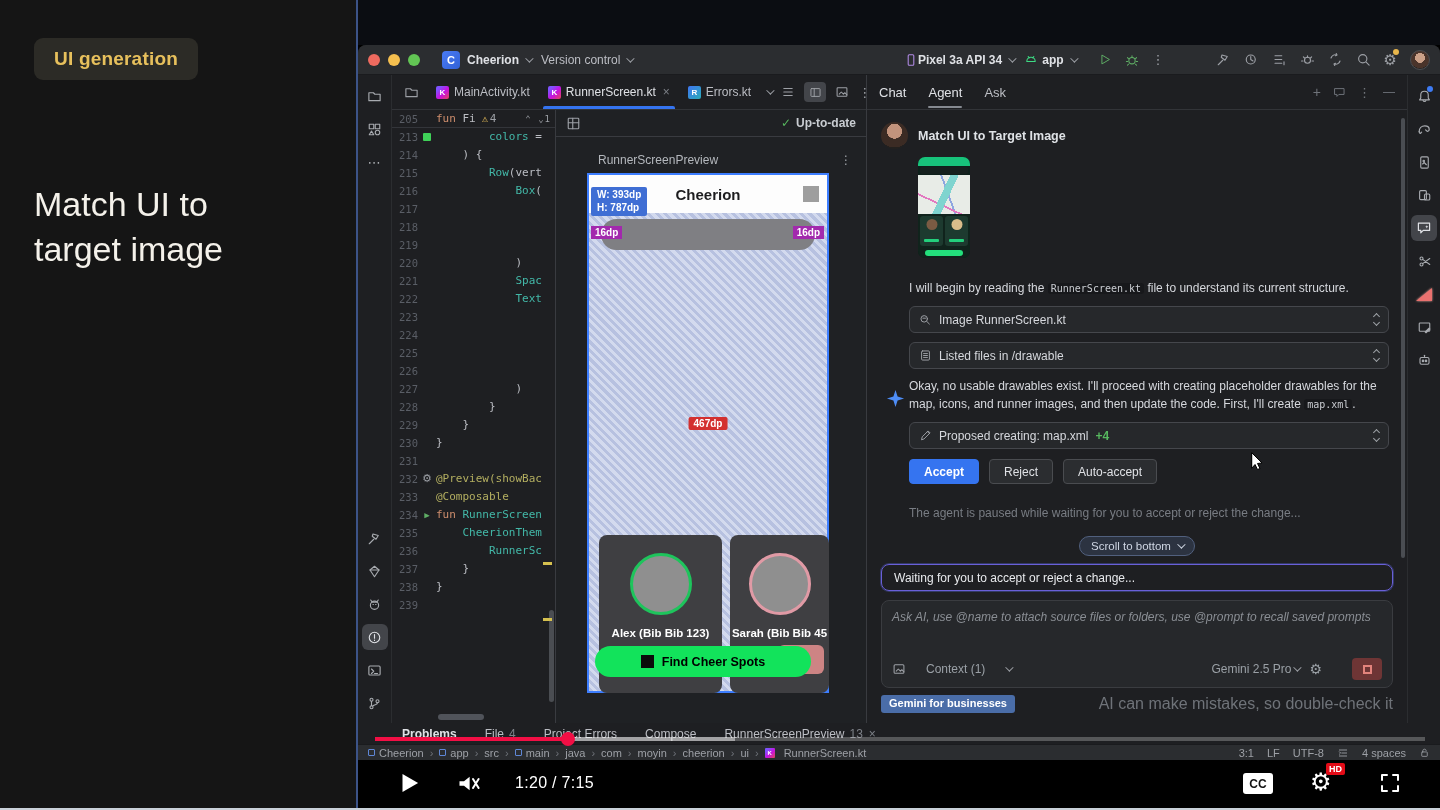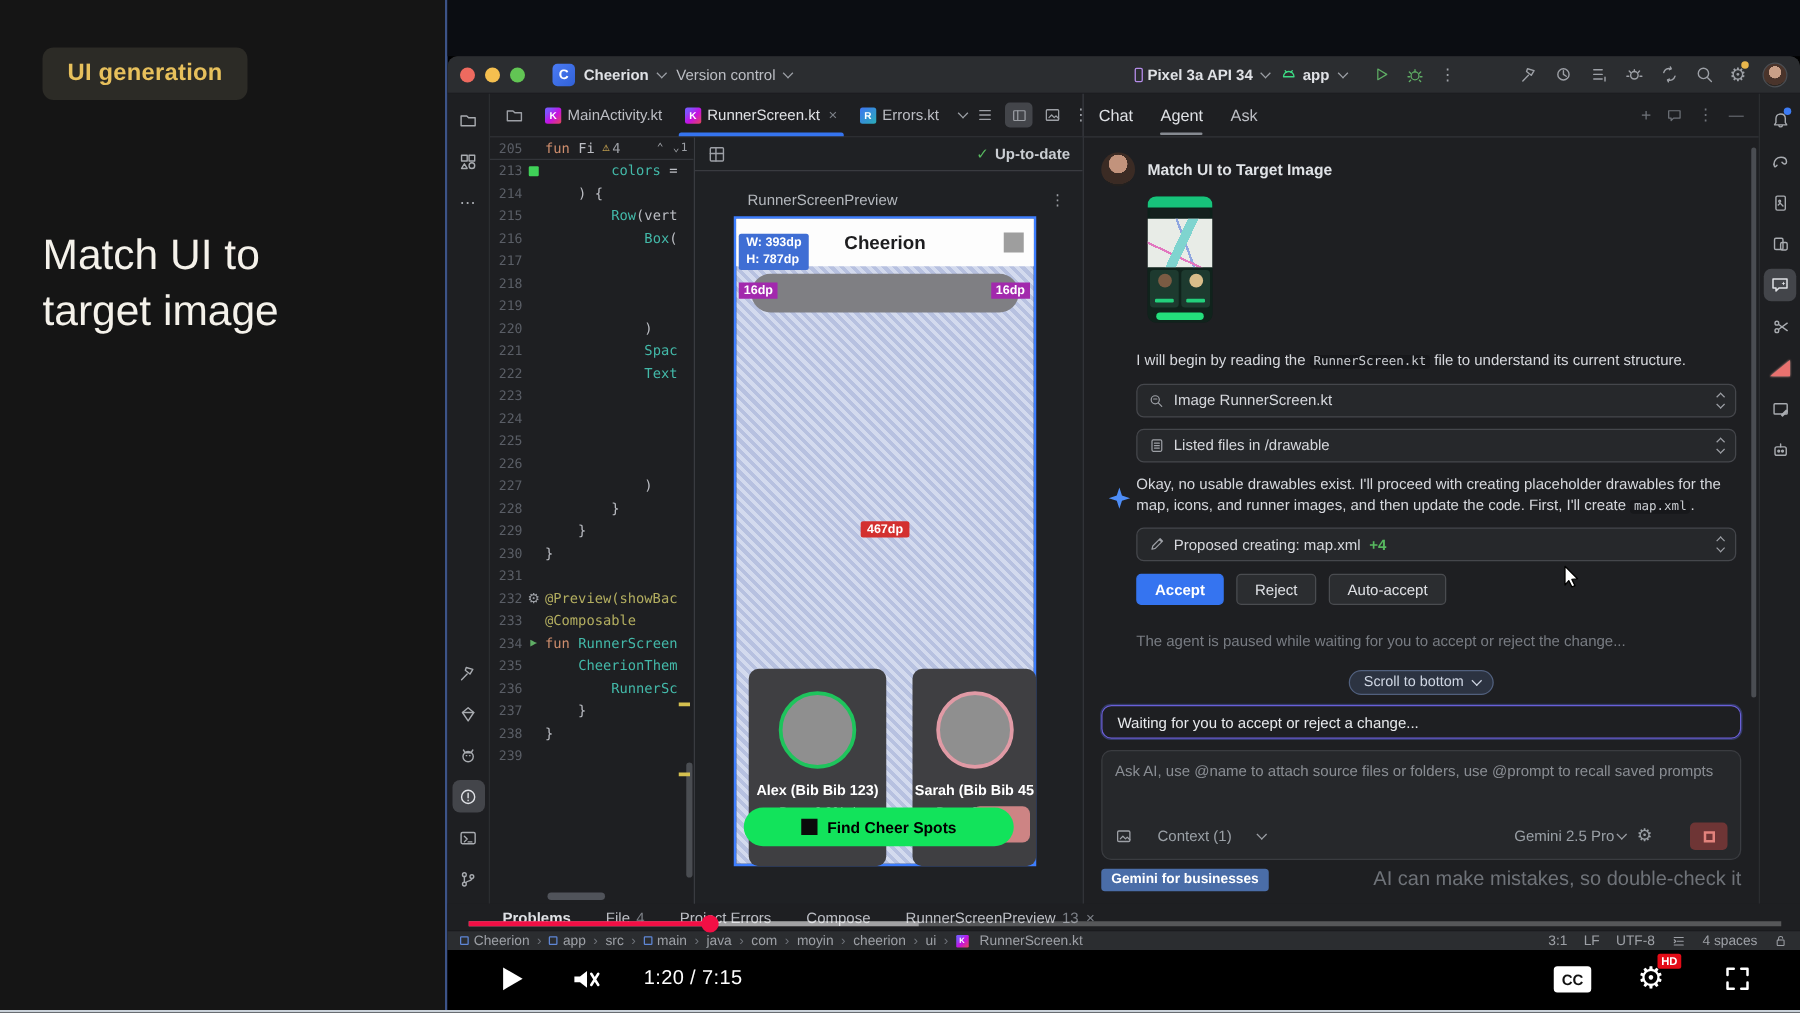--- a/index.html
+++ b/index.html
@@ -111,21 +111,21 @@
   #ph-title{font-size:15px;font-weight:bold;color:#1d1d1f;}
   #ph-menu{position:absolute;right:8px;top:11px;width:16px;height:16px;background:#9e9e9e;}
   #wh-badge{position:absolute;left:2px;top:12px;background:#3f6ed4;color:#fff;font-size:10px;font-weight:bold;
     padding:2px 6px;line-height:1.25;border-radius:2px;z-index:3;}
   #ph-pill{position:absolute;left:12px;right:12px;top:44px;height:31px;border-radius:16px;background:#7f7f83;}
   .dp-badge{position:absolute;top:51px;background:#a229ad;color:#fff;font-size:10px;font-weight:bold;padding:1px 4px;z-index:3;}
   #dp-left{left:2px;} #dp-right{right:3px;}
   #dp-center{position:absolute;left:50%;transform:translateX(-50%);top:209px;background:#d3302f;color:#fff;
     font-size:10px;font-weight:bold;padding:1px 5px;border-radius:2px;z-index:3;margin-top:33px;}
   .runner-card{position:absolute;top:360px;height:158px;background:#3f3f42;border-radius:8px;text-align:center;overflow:hidden;}
-  #card-alex{left:10px;width:110px;} #card-sarah{left:141px;width:99px;}
+  #card-alex{left:10px;width:123px;} #card-sarah{left:141px;width:99px;}
   .r-circle{width:62px;height:62px;border-radius:50%;background:#8f8f8f;margin:18px auto 12px;}
   .r-name{color:#fff;font-size:11.5px;font-weight:bold;white-space:nowrap;}
   .r-pace{color:#c6c6c6;font-size:10px;margin-top:6px;}
   #pink-btn{position:absolute;left:189px;top:470px;width:46px;height:29px;background:#cd8484;border-radius:6px;
     color:#fff;font-size:10px;font-weight:bold;display:flex;align-items:center;justify-content:center;z-index:2;}
   #cta-btn{position:absolute;left:6px;top:471px;width:216px;height:31px;border-radius:16px;background:#12e35b;
     display:flex;align-items:center;justify-content:center;gap:8px;z-index:4;}
   #cta-btn .sq{width:13px;height:13px;background:#0b0b0b;}
   #cta-btn span{color:#062d12;font-size:12.5px;font-weight:bold;color:#000;}
 
@@ -178,21 +178,21 @@
   .cbtn.primary{background:#3574f0;border-color:#3574f0;color:#fff;font-weight:600;}
   #paused-text{color:#787c83;font-size:12px;margin-top:22px;}
   #scroll-pill{margin:16px auto 2px;background:#2c3341;border:1px solid #51607e;color:#cfd6e3;font-size:11.5px;
     padding:3px 11px;border-radius:13px;display:flex;align-items:center;gap:6px;width:fit-content;}
   #scroll-pill .chev{margin:0;transform:rotate(45deg) translateY(-2px);border-color:#cfd6e3;}
   #status-field{margin-top:auto;height:27px;border-radius:8px;border:1px solid #6a5fd8;
     box-shadow:0 0 0 1px rgba(90,110,230,.35);display:flex;align-items:center;padding:0 12px;
     color:#e8eaed;font-size:12px;flex:none;}
   #prompt-box{margin-top:9px;background:#26282b;border:1px solid #3a3c40;border-radius:8px;height:88px;flex:none;
     display:flex;flex-direction:column;padding:9px 10px 7px;}
-  #prompt-ph{color:#8a8e94;font-size:12px;}
+  #prompt-ph{color:#8a8e94;font-size:12px;font-style:italic;}
   #prompt-foot{margin-top:auto;display:flex;align-items:center;gap:20px;color:#9aa0a6;font-size:12px;}
   #model-sel{margin-left:auto;display:flex;align-items:center;color:#9aa0a6;}
   #stop-btn{width:30px;height:22px;background:#6e3535;border-radius:4px;margin-left:10px;
     display:flex;align-items:center;justify-content:center;}
   #stop-btn i{width:9px;height:9px;border:2px solid #e3837c;display:block;}
   #chat-foot{display:flex;margin-top:7px;flex:none;}
   #gfb-badge{background:#4a6da8;color:#fff;font-size:11px;font-weight:bold;padding:2px 8px;border-radius:3px;}
   #disclaimer{margin-left:auto;color:#6f7379;font-size:16px;}
   #chat-scrollbar{position:absolute;right:2px;top:8px;width:4px;height:440px;background:#4a4d52;border-radius:2px;}
 

